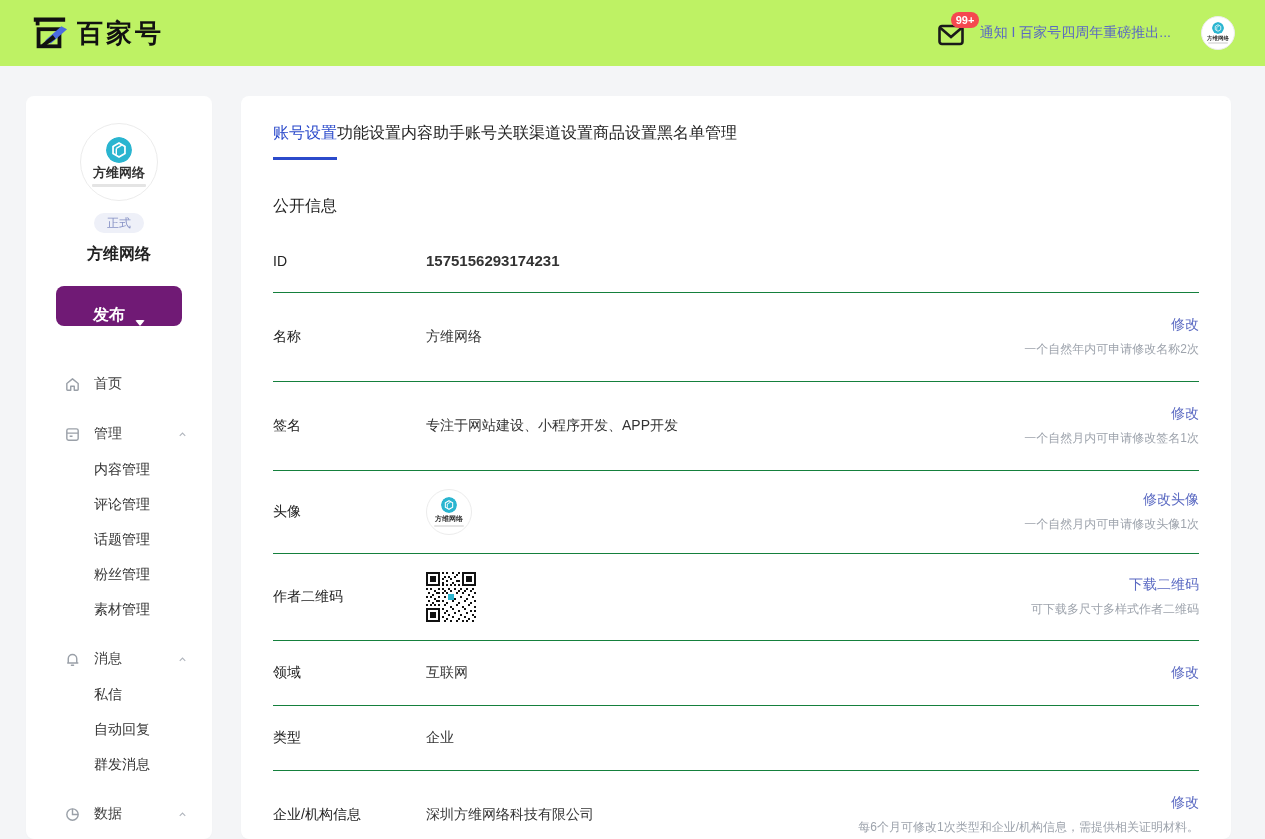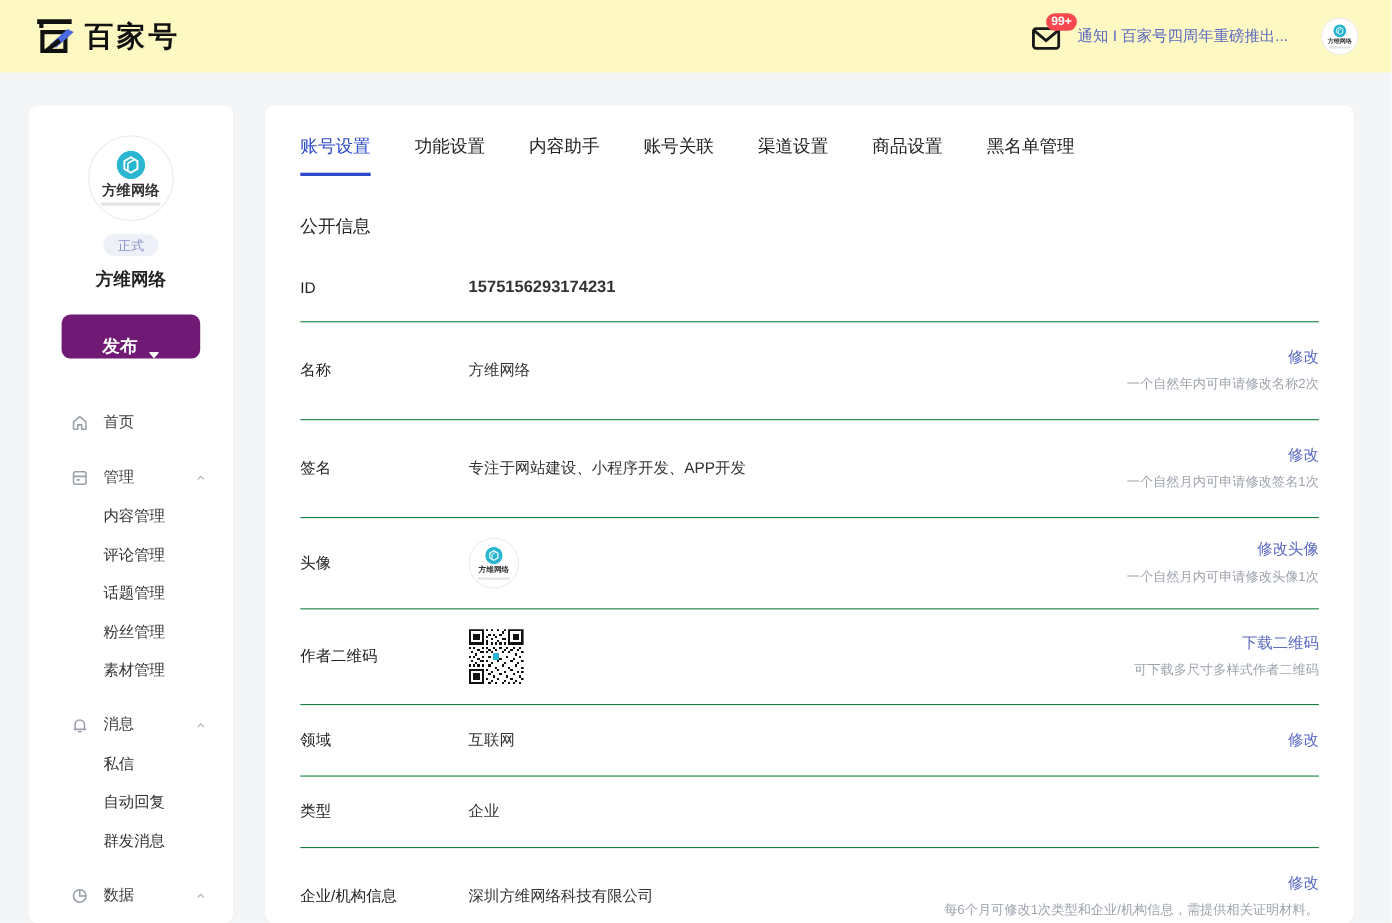--- a/index.html
+++ b/index.html
@@ -5,21 +5,21 @@
   * { margin:0; padding:0; box-sizing:border-box; }
   html,body { width:1265px; height:839px; overflow:hidden; }
   body {
     font-family:"Liberation Sans","DejaVu Sans",sans-serif;
     background:#f4f5f7; color:#222; font-size:14px;
   }
   a { text-decoration:none; }
   ul { list-style:none; }
 
   
-  .header { height:66px; background:#fef9c3; display:flex; padding:0 30px; }
+  .header { height:66px; background:#bef264; display:flex; padding:0 30px; }
   .logo { display:flex; align-items:center; gap:9px; cursor:pointer; }
   .logo-glyph { width:38px; height:36px; display:block; }
   .logo-text { font-size:26px; font-weight:700; color:#111; letter-spacing:3px; }
   .header-right { margin-left:auto; display:flex; align-items:center; }
   .mail-wrap { position:relative; width:28px; height:24px; margin-right:14px; cursor:pointer; }
   .mail-wrap svg { width:26px; height:22px; margin-top:3px; }
   .notif-badge { position:absolute; top:-9px; left:13px; background:#f5484f; color:#fff;
     font-size:11px; font-weight:700; line-height:1; padding:3px 5px 2px; border-radius:9px; }
   .notif-text { color:#5a69c2; font-size:14px; cursor:pointer; }
   .avatar { background:#fff; border:1px solid #ececec; border-radius:50%;
@@ -54,21 +54,21 @@
   .menu { width:100%; margin-top:20px; }
   .menu-row { height:36px; display:flex; align-items:center; padding:0 24px 0 38px;
     color:#404040; font-size:14px; cursor:pointer; }
   .menu-row .mi { width:17px; height:17px; margin-right:13px; flex:0 0 auto; }
   .menu-row .chev { margin-left:auto; width:11px; height:11px; }
   .menu-group { margin-top:14px; }
   .submenu li { height:35px; line-height:35px; padding-left:68px; font-size:14px; color:#333; cursor:pointer; }
 
   
   .main-card { flex:1; padding:27px 32px 0; overflow:hidden; }
-  .tabs { display:flex; gap:40px; }
+  .tabs { display:flex; }
   .tab { font-size:16px; color:#222; padding-bottom:13px; cursor:pointer; border-bottom:3px solid transparent; }
   .tab.active { color:#2b4acb; border-bottom-color:#2b4acb; }
   .section-title { margin-top:36px; font-size:16px; color:#222; }
   .rows { margin-top:12px; }
   .info-row { display:flex; align-items:center; padding:23px 0; border-bottom:1px solid #15803d; }
   .info-row.tall { padding:18px 0; }
   .row-label { width:153px; flex:0 0 153px; font-size:14px; color:#222; }
   .row-value { flex:1; font-size:14px; color:#333; }
   .id-value { font-weight:700; font-size:15px; }
   .row-side { text-align:right; max-width:380px; }

